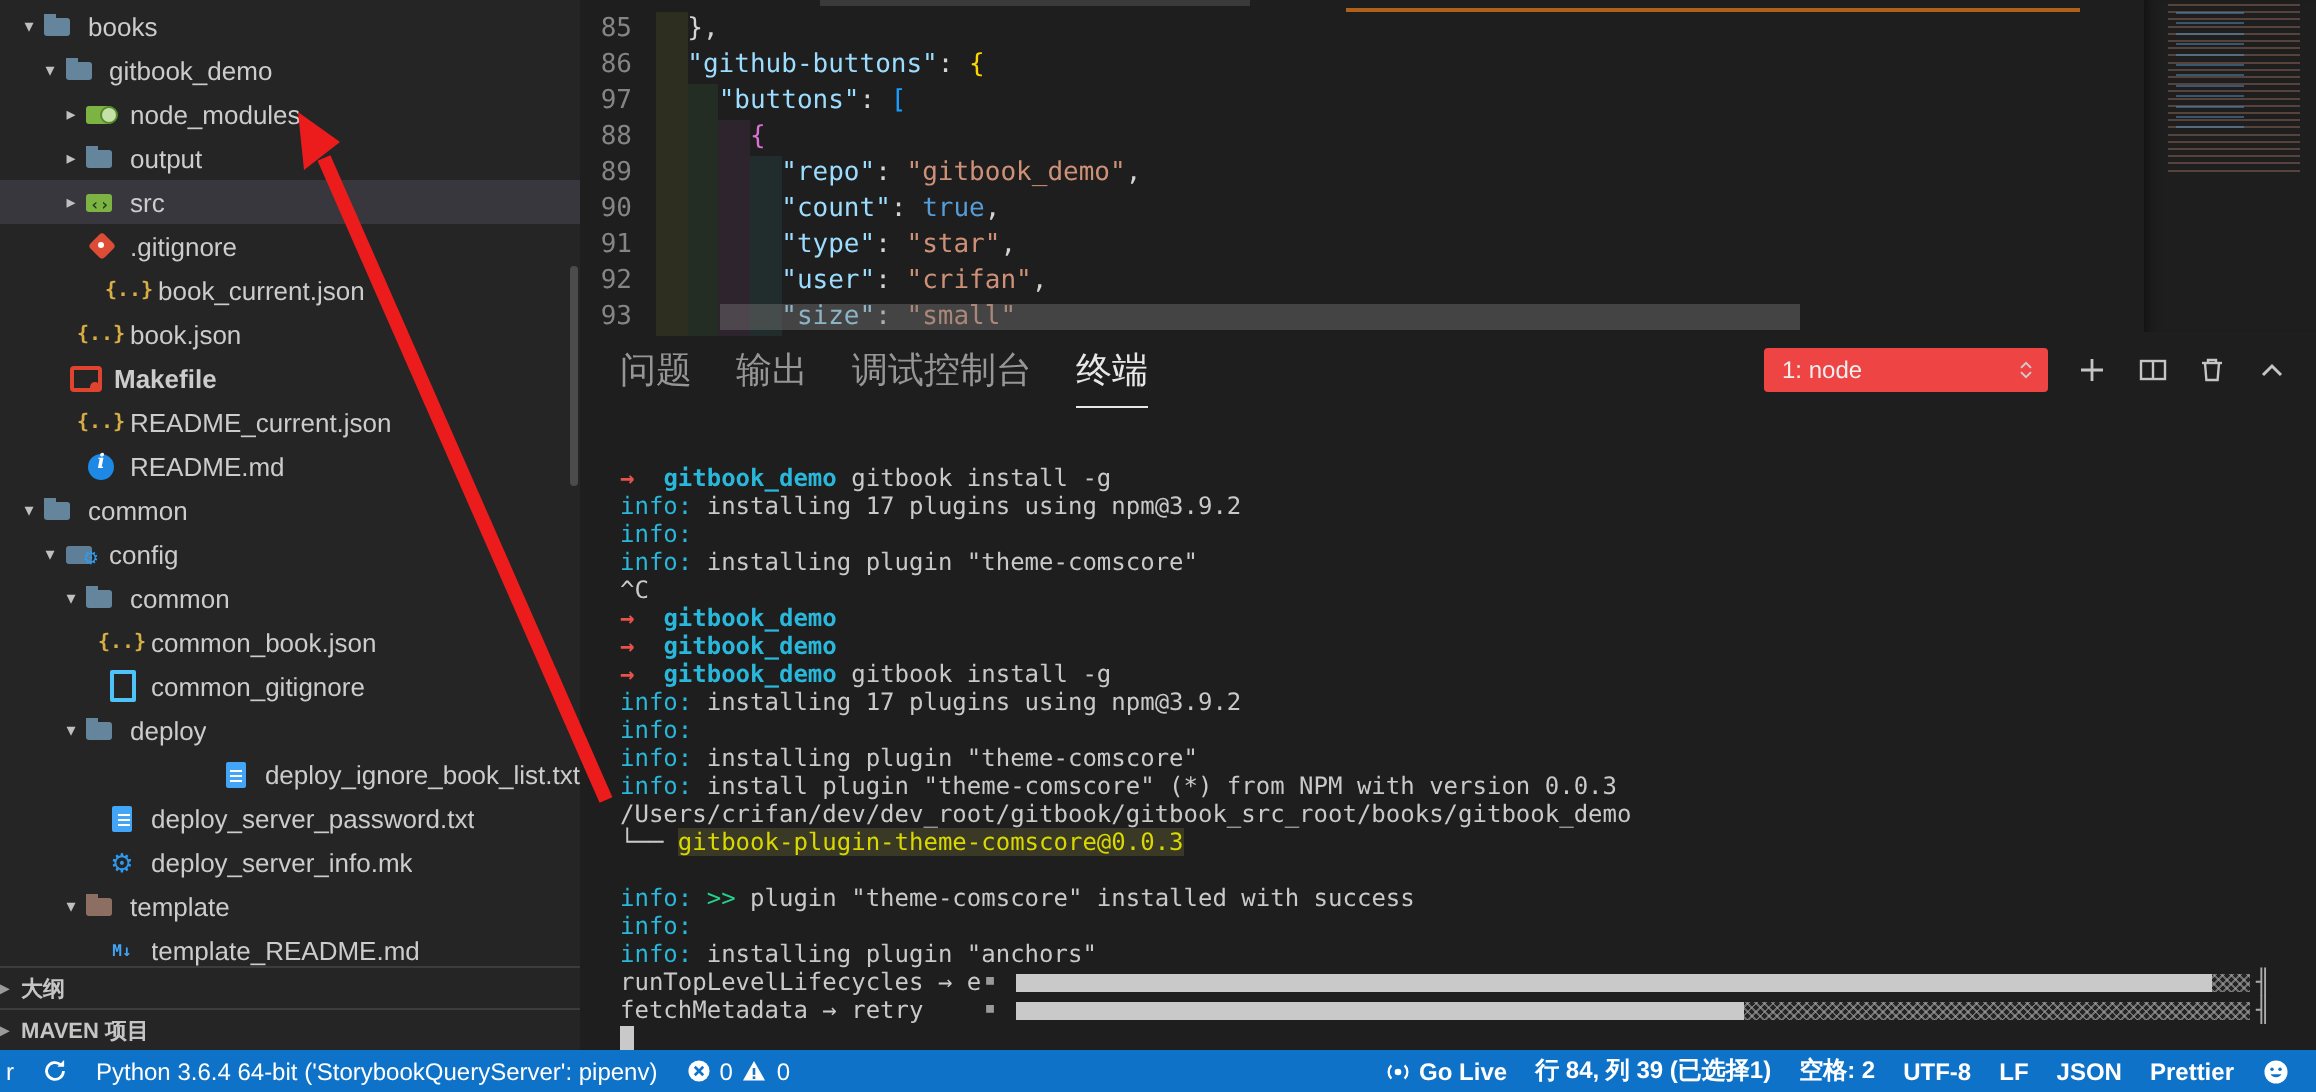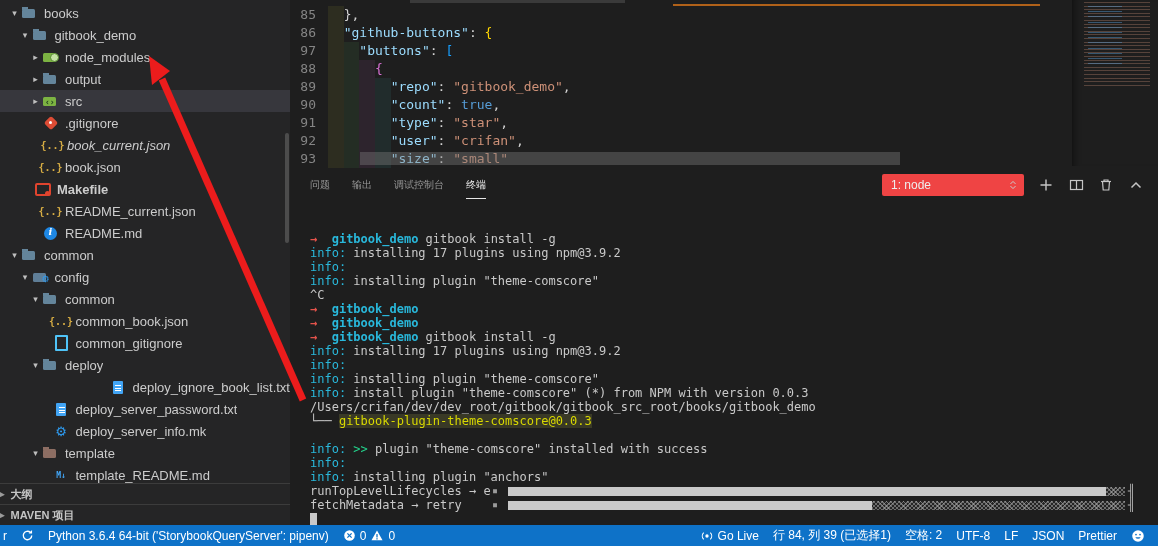--- a/index.html
+++ b/index.html
@@ -71,21 +71,21 @@
   .minimap{position:absolute;right:0;top:0;width:86px;height:166px;background:#1e1e1e;
            box-shadow:inset 8px 0 8px -8px rgba(0,0,0,.7);}
   .mm1{position:absolute;left:12px;right:8px;top:2px;height:86px;opacity:.8;
        background:repeating-linear-gradient(180deg,rgba(206,145,120,0.40) 0 1px,transparent 1px 3.6px);}
   .mm2{position:absolute;left:16px;width:34px;top:6px;height:62px;
        background:repeating-linear-gradient(180deg,rgba(86,156,214,0.45) 0 1px,transparent 1px 5.2px);}
 
   
   .panel{position:absolute;left:0;top:168px;width:100%;height:357px;background:#1e1e1e;}
   .ptabbar{display:flex;align-items:center;height:34px;padding-left:20px;}
-  .ptab{position:relative;margin-right:22px;font-size:10px;color:#969696;cursor:pointer;}
+  .ptab{position:relative;margin-right:22px;font-size:18px;color:#969696;cursor:pointer;}
   .ptab.active{color:#e7e7e7;}
   .ptab.active::after{content:"";position:absolute;left:0;right:0;bottom:-7px;height:1px;background:#e7e7e7;}
   .pt-actions{margin-left:auto;display:flex;align-items:center;padding-right:14px;gap:14px;}
   .pdrop{width:142px;height:22px;background:#ef4444;color:#eee;font-size:12px;display:flex;
          align-items:center;justify-content:space-between;padding:0 6px 0 9px;border-radius:2px;}
   .icon-btn{width:16px;height:16px;color:#c5c5c5;display:inline-flex;align-items:center;justify-content:center;cursor:pointer;}
 
   .term{position:relative;height:323px;padding:30px 0 0 20px;font:12px "DejaVu Sans Mono",monospace;
         line-height:14px;overflow:hidden;cursor:text;}
   .trm-line{height:14px;white-space:pre;display:flex;align-items:center;}
@@ -103,21 +103,21 @@
       background-color:#242424;}
   .bar-fill{position:absolute;left:0;top:0;bottom:0;background:#c9c9c9;}
   .bar-end{color:#aaa;margin-left:3px;}
   .cursor-block{display:inline-block;width:7px;height:13px;background:#c9c9c9;}
 
   
   .statusbar{position:absolute;left:0;top:525px;width:1158px;height:21px;background:#0E72C8;color:#fff;
              display:flex;align-items:center;font-size:12px;}
   .sb-item{display:flex;align-items:center;gap:4px;padding:0 7px;height:100%;white-space:nowrap;cursor:pointer;}
   .sb-left{display:flex;align-items:center;height:100%;}
-  .sb-right{margin-left:auto;display:flex;align-items:flex-end;height:100%;padding-right:6px;}
+  .sb-right{margin-left:auto;display:flex;align-items:flex-end;height:100%;padding-right:6px;font-weight:bold;}
   .sb-item svg{display:block;}
 
   
   .annotation{position:absolute;left:0;top:0;pointer-events:none;z-index:60;}
 </style>
 </head>
 <body>
 
 <div class="app">
 
@@ -146,21 +146,21 @@
         <div class="trow sel" style="padding-left: 29px;">
           <span class="tw">▸</span>
           <span class="fi src-folder-icon"></span>
           <span class="tl">src</span>
         </div>
         <div class="trow" style="padding-left: 29px;">
           <span class="tw"></span>
           <span class="fi git-icon"></span>
           <span class="tl">.gitignore</span>
         </div>
-        <div class="trow" style="padding-left: 31px; font-style: italic;">
+        <div class="trow" style="padding-left: 43px;">
           <span class="tw"></span>
           <span class="fi json-icon"></span>
           <span class="tl">book_current.json</span>
         </div>
         <div class="trow" style="padding-left: 29px;">
           <span class="tw"></span>
           <span class="fi json-icon"></span>
           <span class="tl">book.json</span>
         </div>
         <div class="trow" style="padding-left: 21px; font-weight: bold;">

